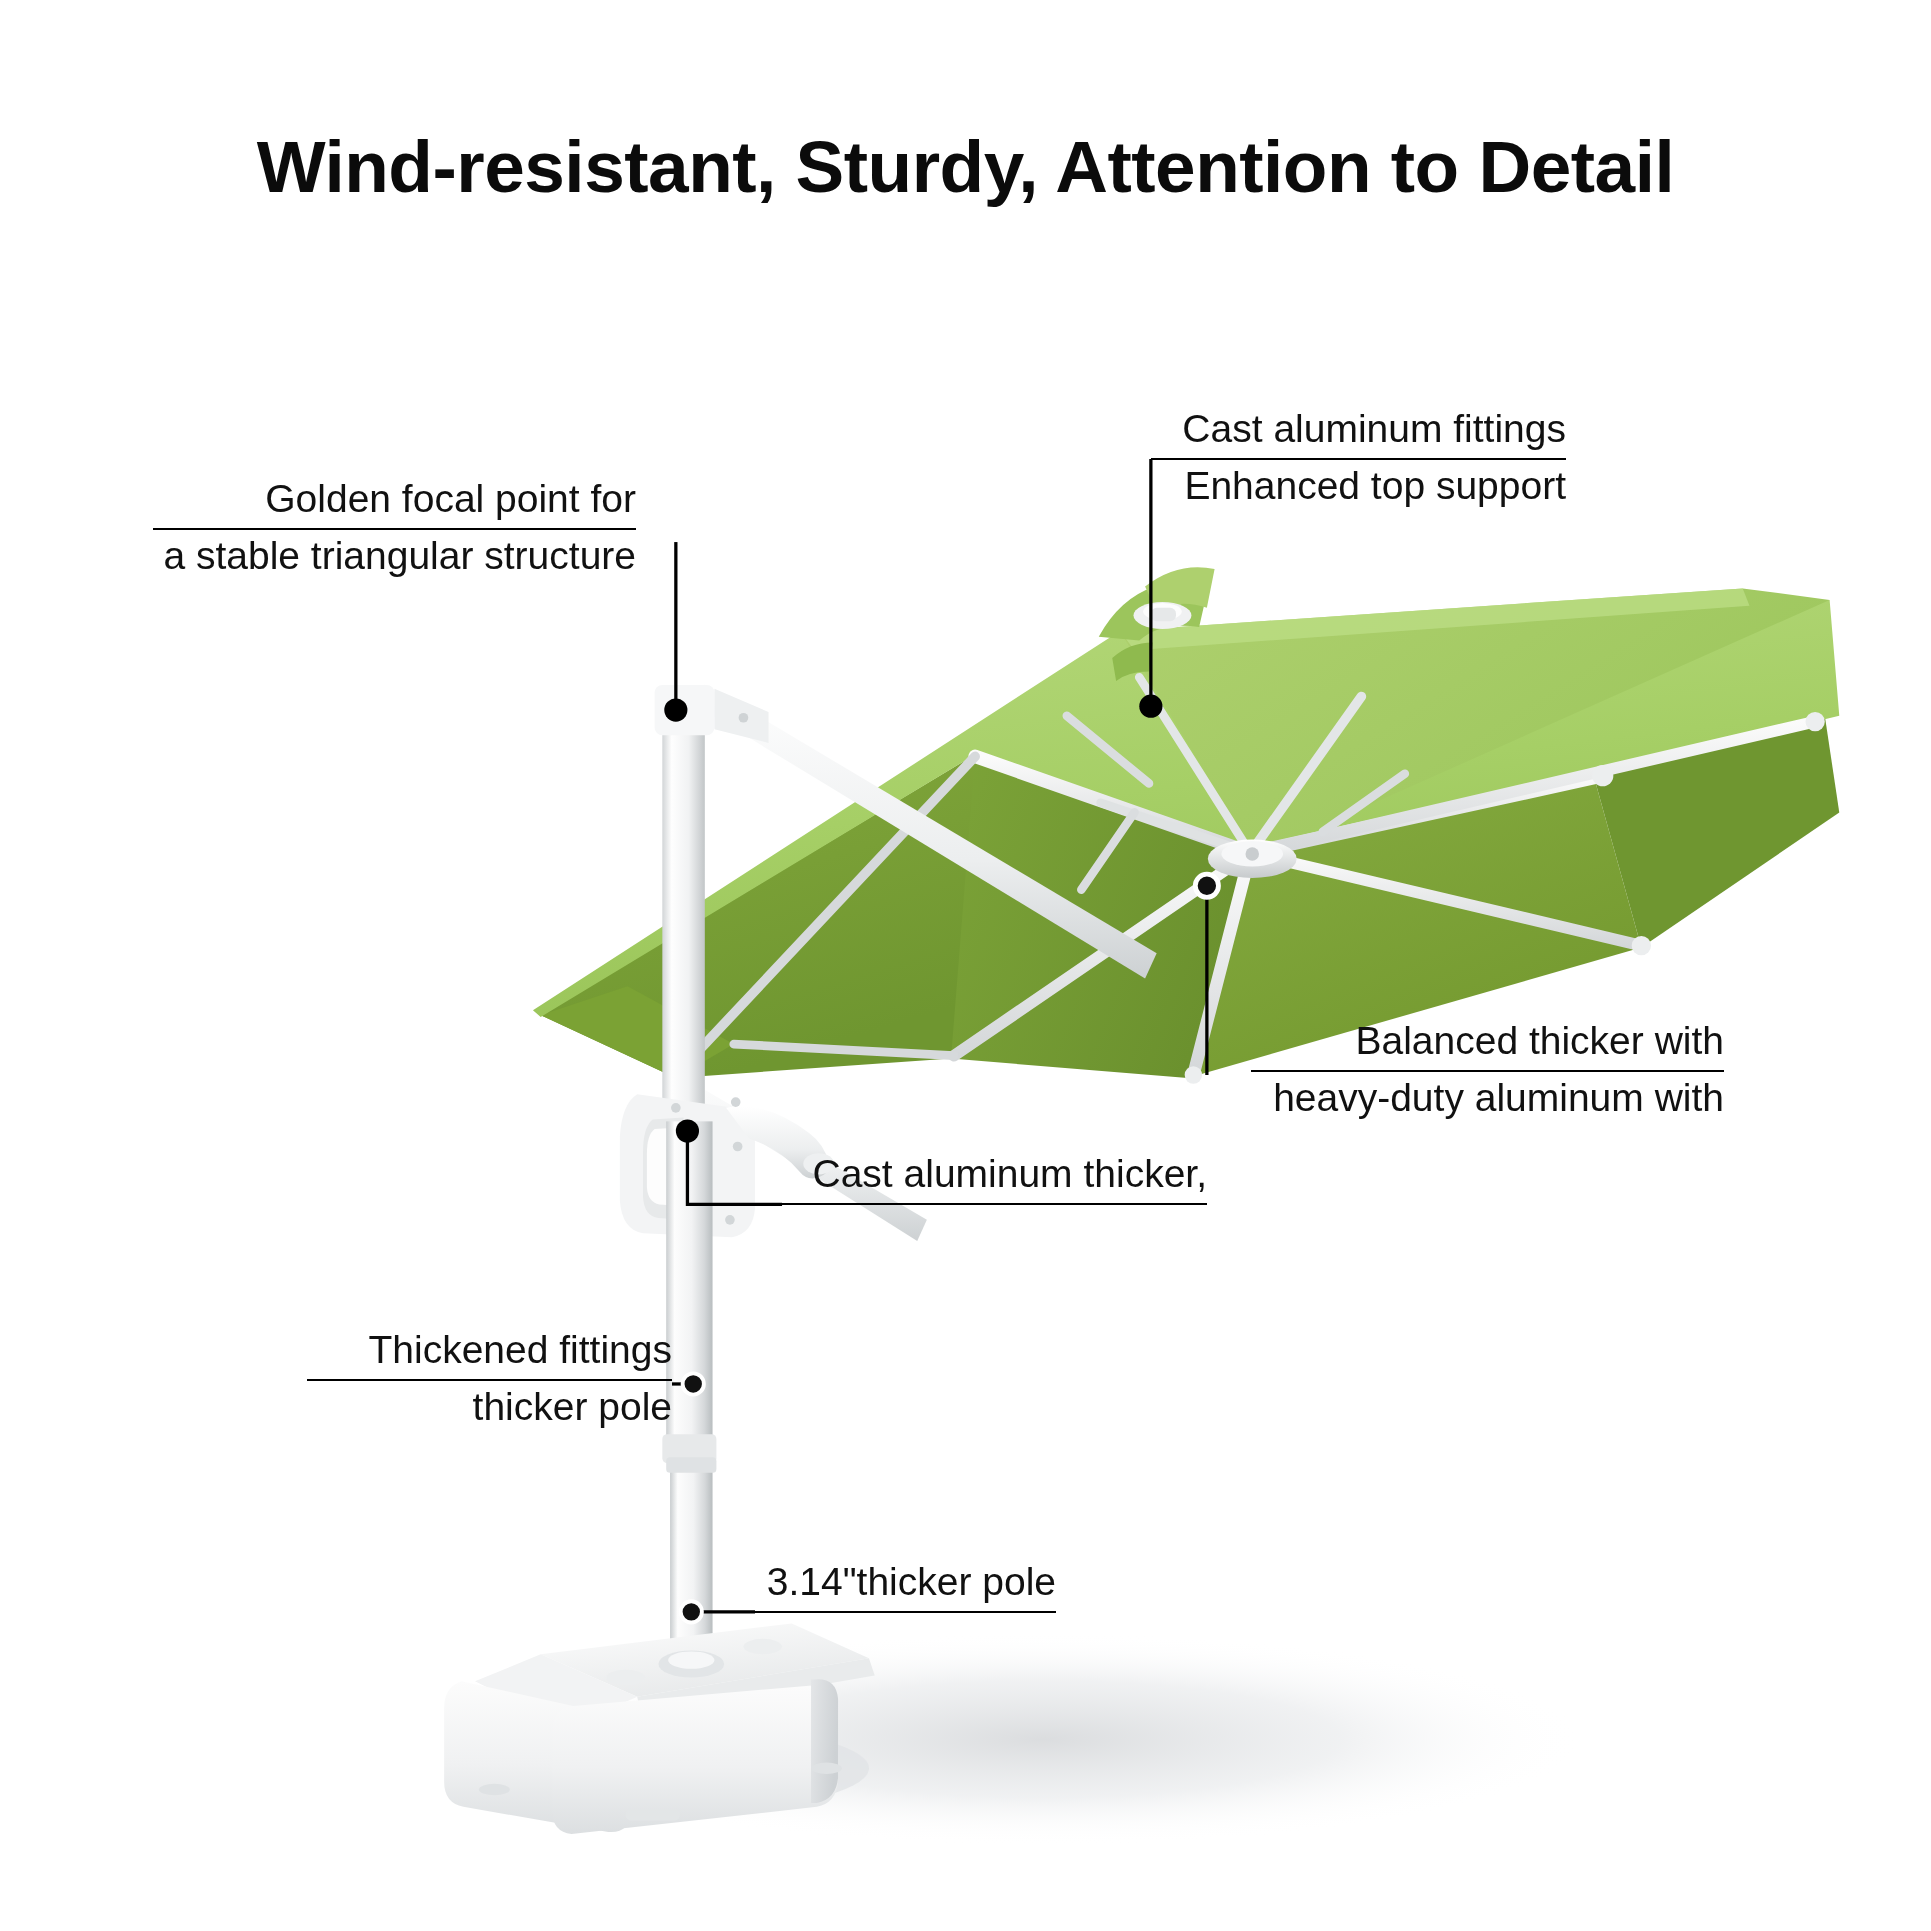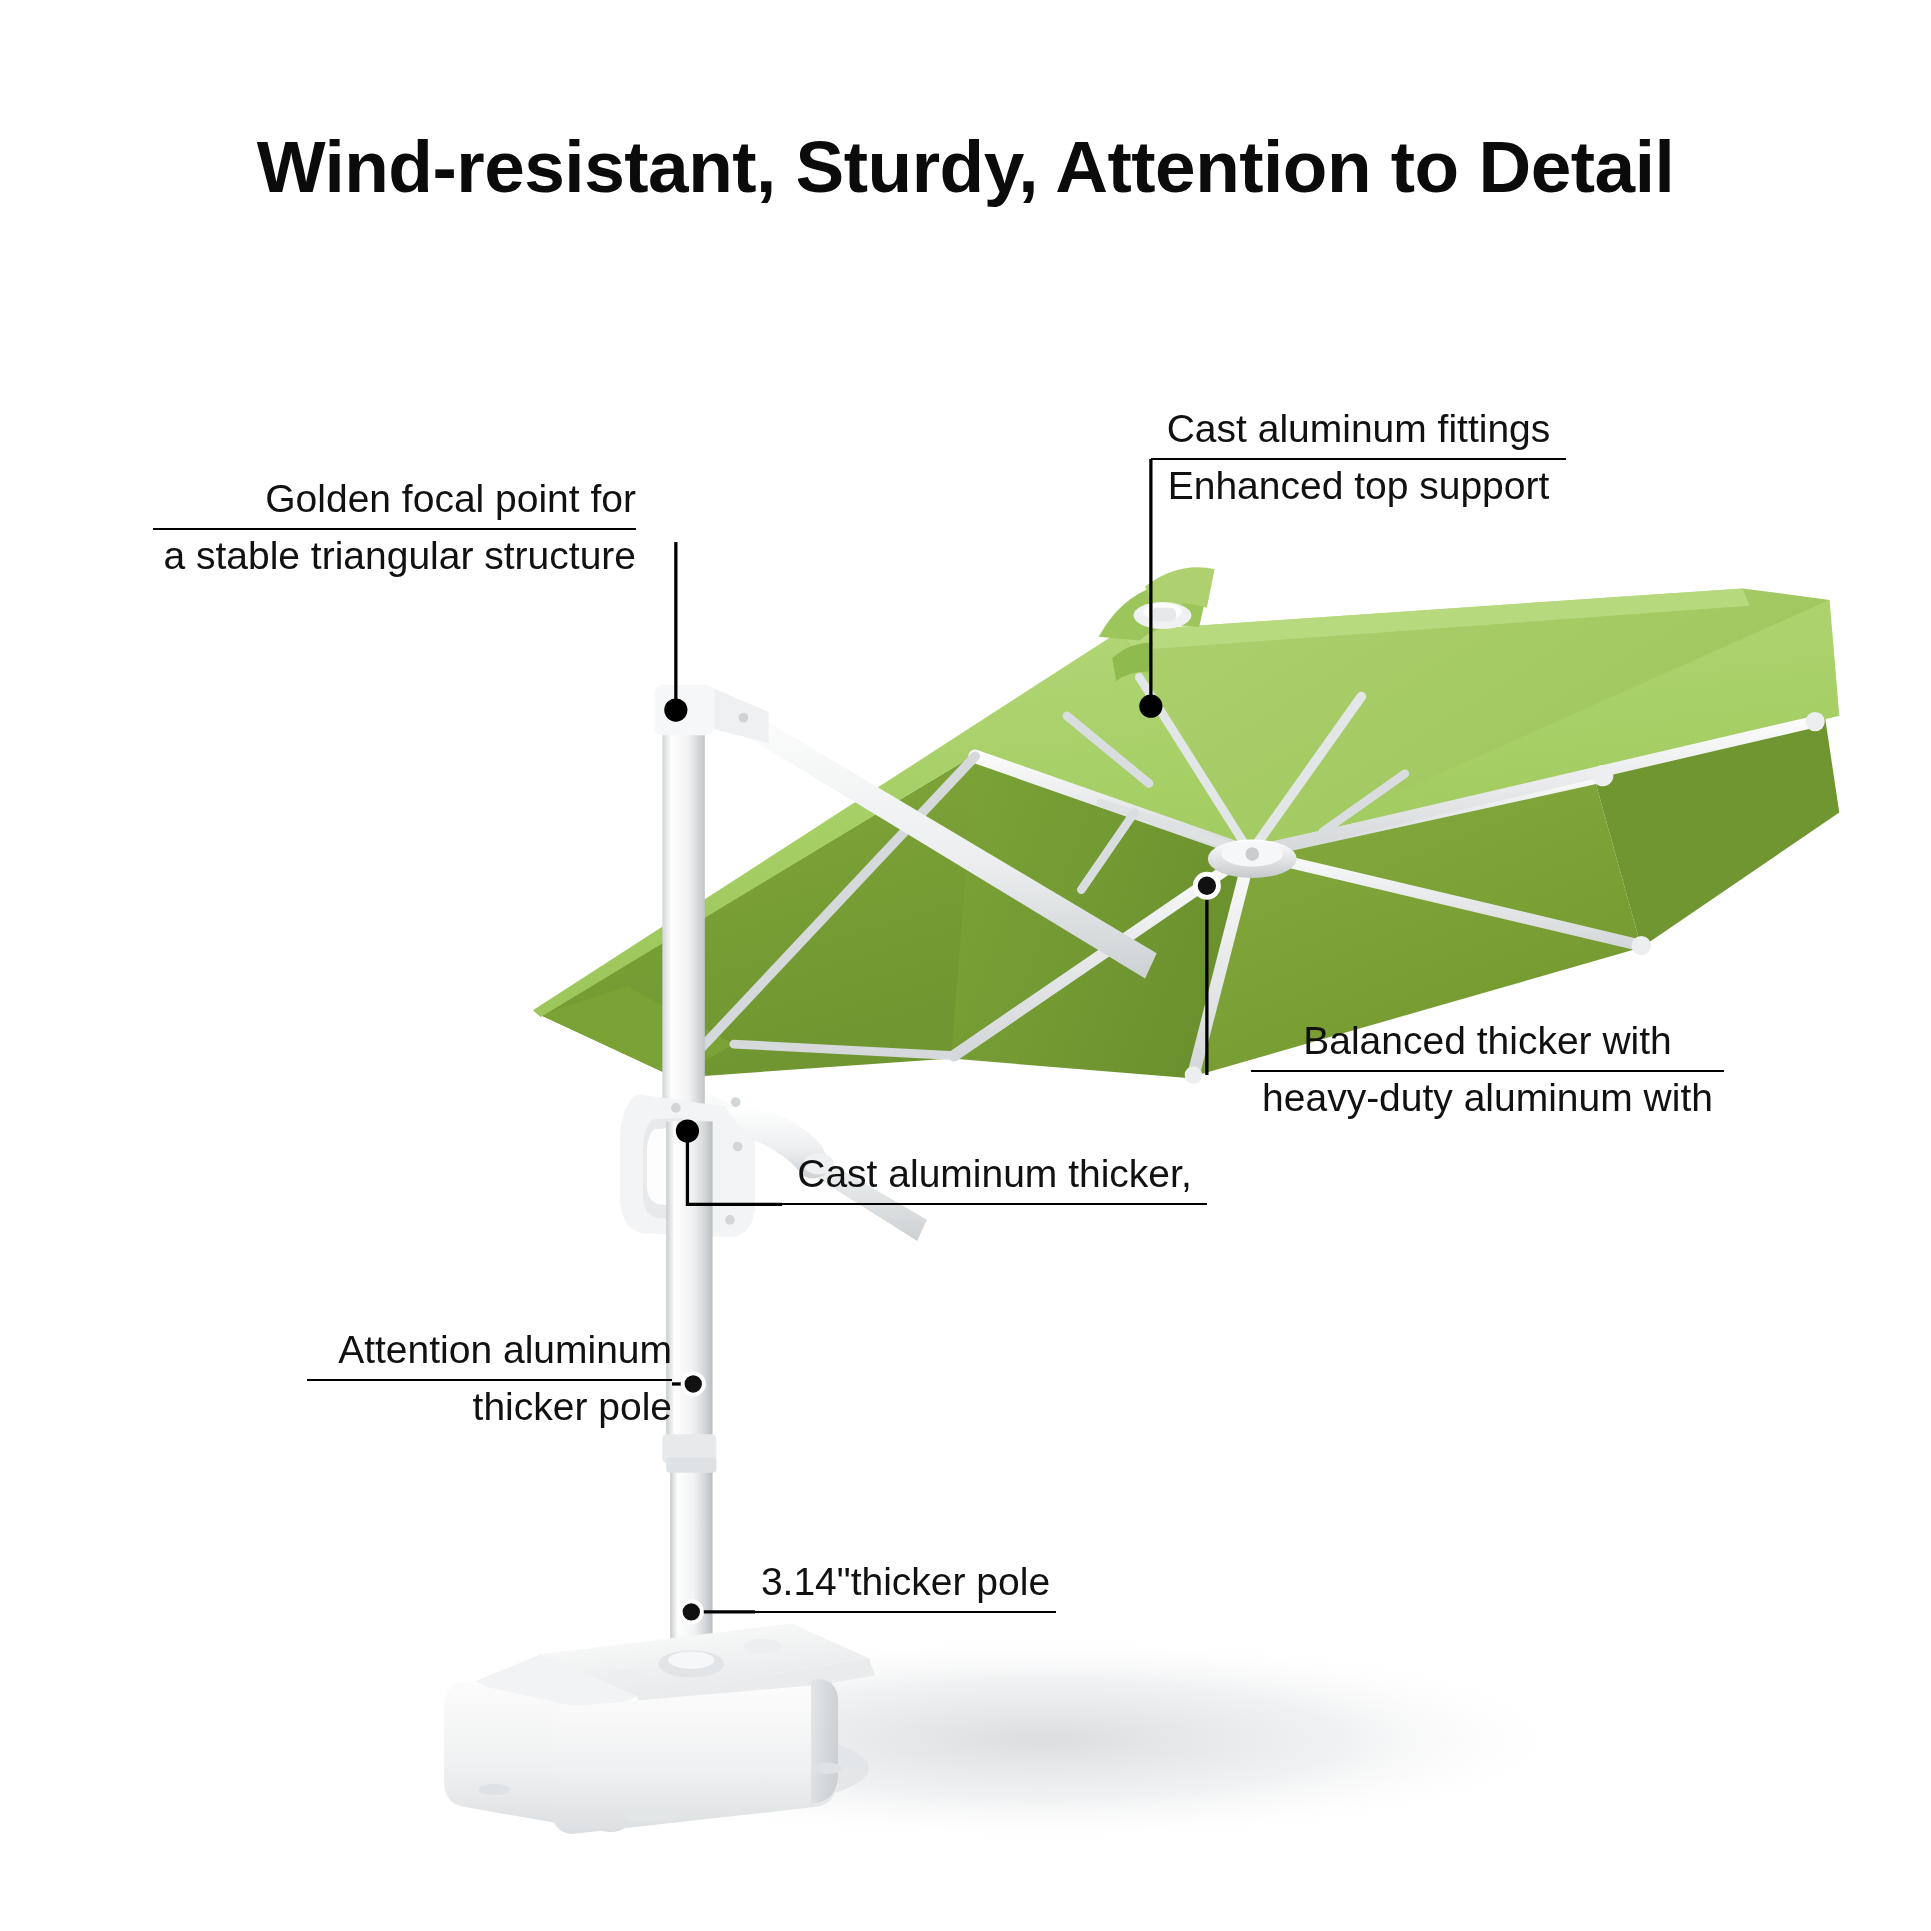--- a/index.html
+++ b/index.html
@@ -49,21 +49,21 @@
     white-space: nowrap;
   }
   .callout .line1,
   .callout .line2 {
     display: block;
     padding: 2.9px 0 5.8px 0;
   }
   .callout.align-left .line1,
   .callout.align-left .line2 { text-align: right; }
   .callout.align-center .line1,
-  .callout.align-center .line2 { text-align: center; }
+  .callout.align-center .line2 { text-align: right; }
 
   .rule {
     display: block;
     height: 0;
     border-top: 2.9px solid #000000;
   }
 
   #callout-golden       { left: 153px;  top: 433px;  width: 483px; }
   #callout-golden .rule { width: 483px; }
 
@@ -340,21 +340,21 @@
     <span class="rule"></span>
     <span class="line2">heavy-duty aluminum with</span>
   </div>
 
   <div class="callout align-center" id="callout-handle">
     <span class="line1">Cast aluminum thicker,</span>
     <span class="rule"></span>
   </div>
 
   <div class="callout align-left" id="callout-pole">
-    <span class="line1">Attention aluminum</span>
+    <span class="line1">Thickened fittings</span>
     <span class="rule"></span>
     <span class="line2">thicker pole</span>
   </div>
 
   <div class="callout align-center" id="callout-thicker">
     <span class="line1">3.14"thicker pole</span>
     <span class="rule"></span>
   </div>
 
 </div>

